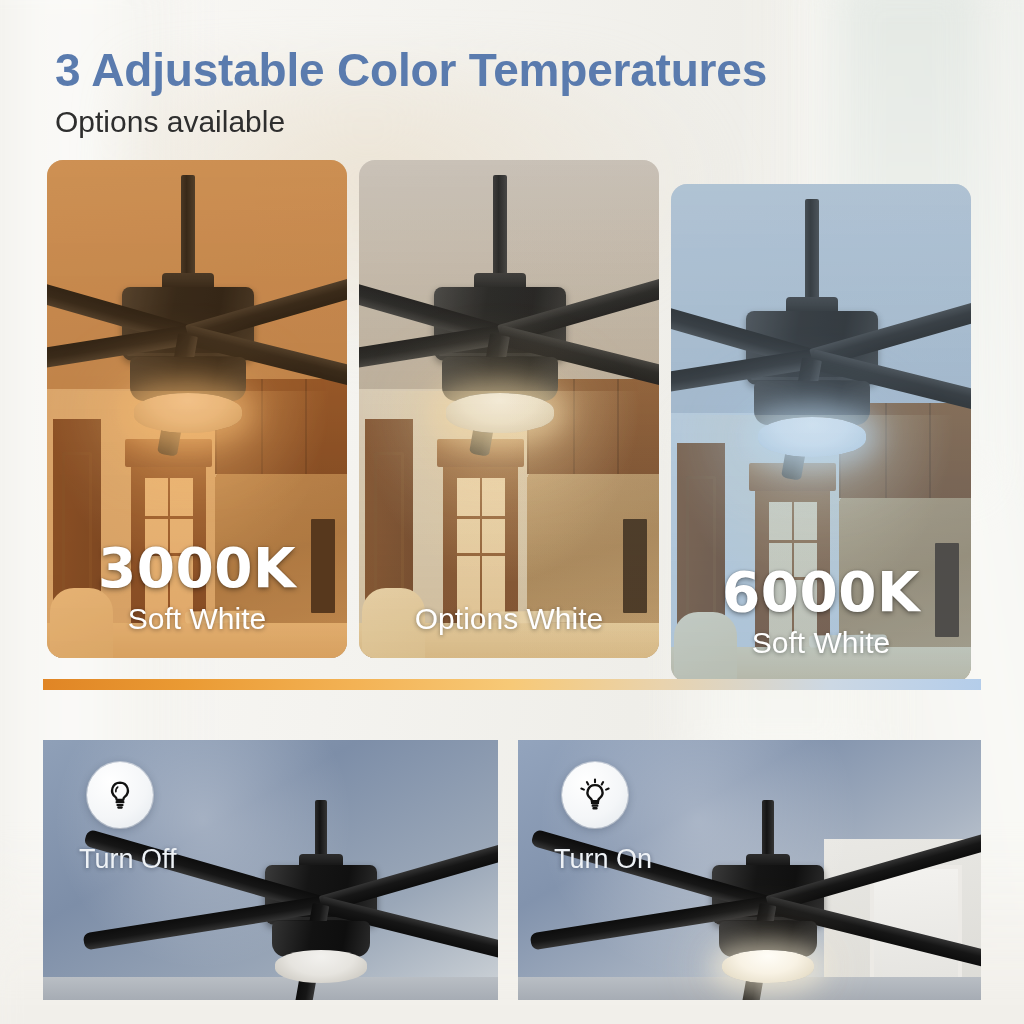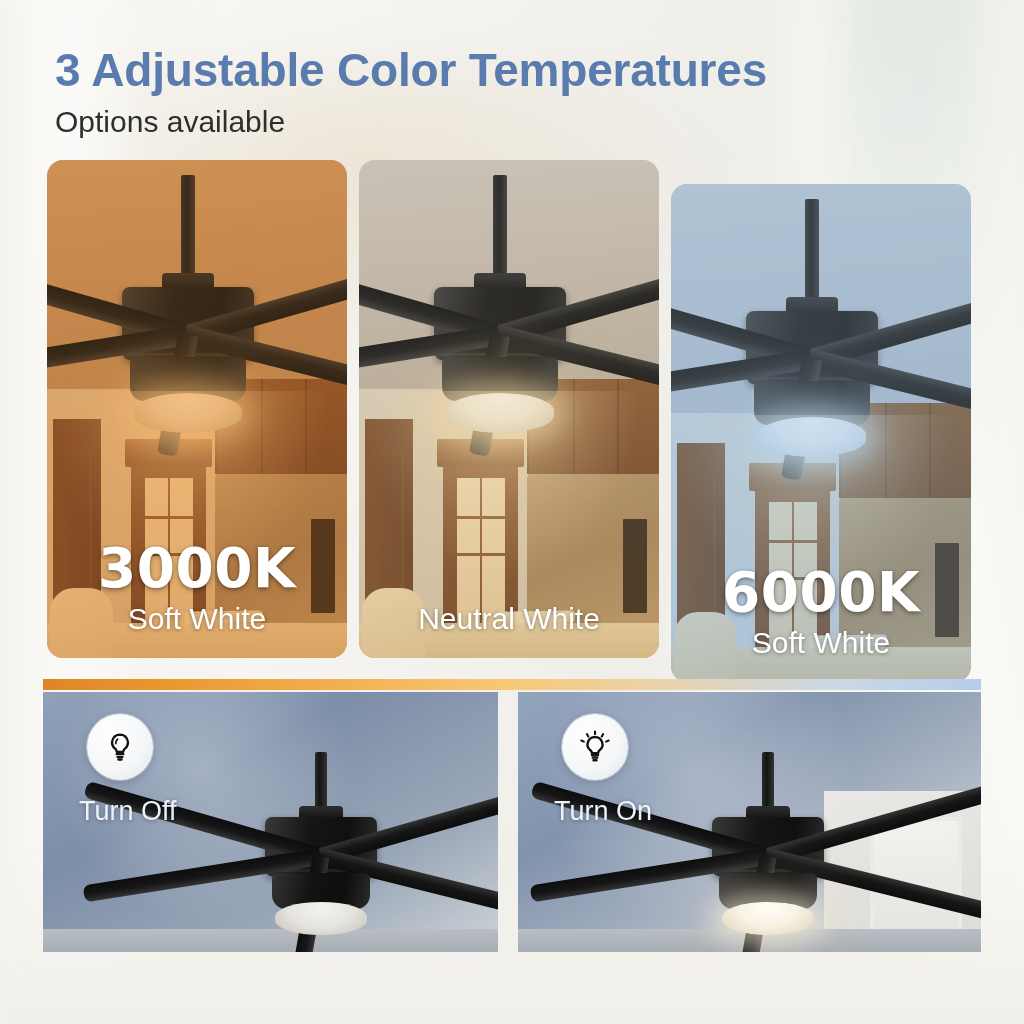--- a/index.html
+++ b/index.html
@@ -229,21 +229,21 @@
   .capname {
     margin-top: 6px; font-size: 30px; font-weight: 400; color: #fff;
     text-shadow: 0 1px 4px rgba(0,0,0,.40);
   }
   .divider-fix {
     position: absolute; left: 43px; top: 679px; width: 938px; height: 11px;
     background: linear-gradient(90deg, #e08525 0%, #ea9a33 15%, #f3b254 33%, #f7c977 50%, #e9d3ad 66%, #ccd8e4 84%, #b4cdea 100%);
   }
 
   
-  .brow { position: absolute; left: 43px; top: 692px; width: 938px; height: 184px; }
+  .brow { position: absolute; left: 43px; top: 740px; width: 938px; height: 184px; }
   .bcard {
     position: absolute; top: 0; height: 260px; overflow: hidden;
     background: #8d99aa;
   }
   .bcard.bl { left: 0; width: 455px; }
   .bcard.br { left: 475px; width: 463px; text-align: center; }
 
   .bscene { position: absolute; inset: 0; }
   .b-bg-l {
     position: absolute; inset: 0;
@@ -388,21 +388,21 @@
           <div class="blade b4"></div>
             <div class="blade b5"></div>
           <div class="hub"></div>
             <div class="glowfloor"></div>
             <div class="lightring"></div>
         </div>
       </div>
       <div class="tint"></div>
         <div class="tint2"></div>
       <div class="cap">
-        <div class="capname">Neutral White</div>
+        <div class="capname">Options White</div>
       </div>
     </div>
 
     <div class="card c3">
       <div class="scene">
         <div class="ceiling"></div>
         <div class="wall"></div>
         <div class="cab"></div>
         <div class="marble"></div>
         <div class="niche"></div>

